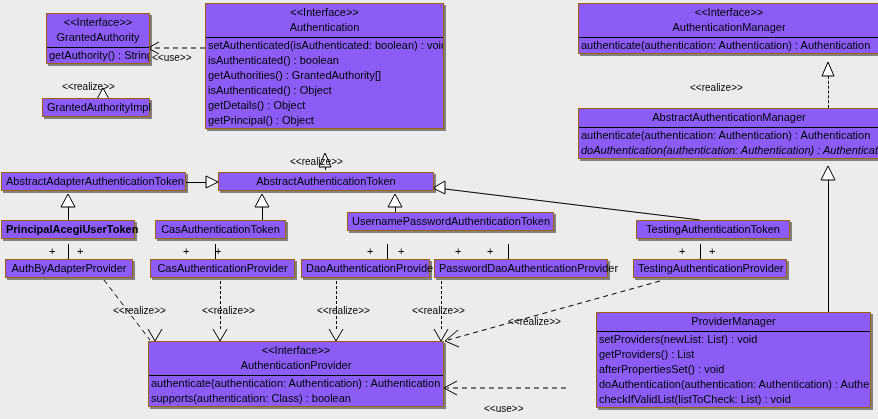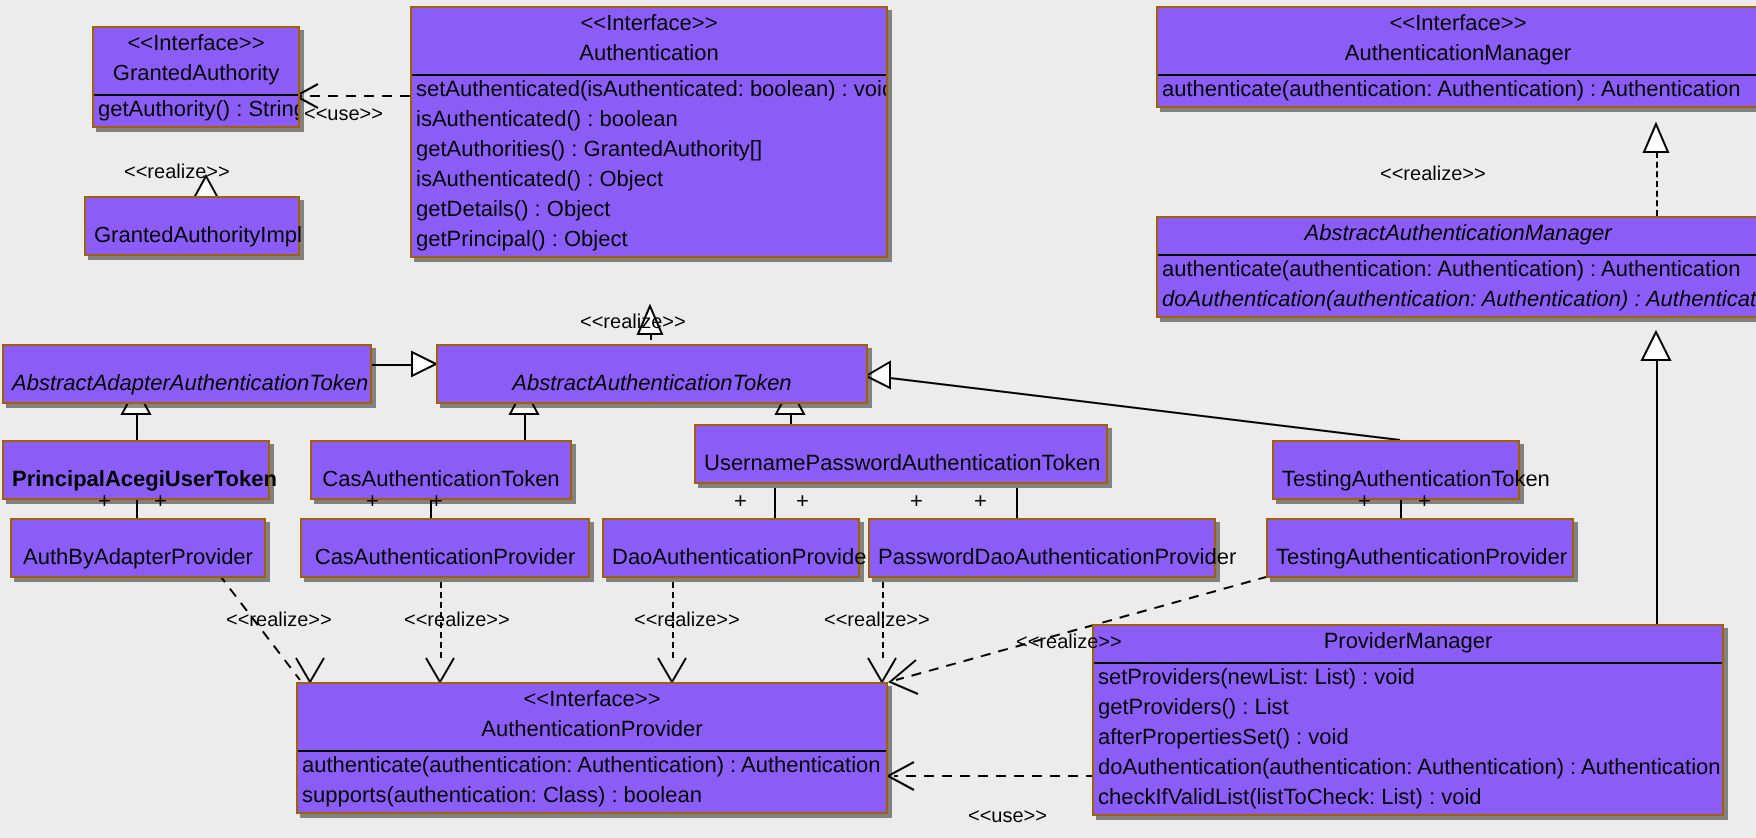--- a/index.html
+++ b/index.html
@@ -39,21 +39,21 @@
     line-height: 15px;
     white-space: nowrap;
   }
   .uml .cname {
     display: block;
     text-align: center;
     font-size: 11px;
     line-height: 15px;
     white-space: nowrap;
   }
-  .uml .cname.italic { font-style: italic; }
+  .uml .cname.italic { }
   .uml .sep {
     border-top: 1px solid #000;
     height: 0;
     font-size: 0;
     line-height: 0;
   }
   .uml .members {
     padding: 0;
   }
   .uml .member {
@@ -61,21 +61,21 @@
     line-height: 15px;
     padding: 0 0 0 2px;
     white-space: nowrap;
     overflow: hidden;
     color: #000;
   }
   .uml .member.italic { font-style: italic; }
   .uml.simple .hdr {
     font-size: 11px;
     line-height: 15px;
-    padding: 12px 4px 1px 4px;
+    padding: 1px 4px 1px 4px;
   }
 
   
   .ln {
     position: absolute;
     background: #000;
     z-index: 2;
   }
   .vln { width: 1px; }
   .hln { height: 1px; }
@@ -253,21 +253,21 @@
   </div>
 
   <div class="uml simple" style="left:155px; top:220px; width:131px;">
     <div class="hdr">CasAuthenticationToken</div>
   </div>
 
   <div class="uml simple" style="left:347px; top:212px; width:207px;">
     <div class="hdr">UsernamePasswordAuthenticationToken</div>
   </div>
 
-  <div class="uml simple" style="left:636px; top:220px; width:124px;">
+  <div class="uml simple" style="left:636px; top:220px; width:154px;">
     <div class="hdr">TestingAuthenticationToken</div>
   </div>
 
   <div class="uml simple" style="left:5px; top:259px; width:128px;">
     <div class="hdr">AuthByAdapterProvider</div>
   </div>
 
   <div class="uml simple" style="left:150px; top:259px; width:145px;">
     <div class="hdr">CasAuthenticationProvider</div>
   </div>
@@ -289,21 +289,21 @@
       <span class="stereo">&lt;&lt;Interface&gt;&gt;</span>
       <span class="cname">AuthenticationProvider</span>
     </div>
     <div class="sep"></div>
     <div class="members">
       <div class="member">authenticate(authentication: Authentication) : Authentication</div>
       <div class="member">supports(authentication: Class) : boolean</div>
     </div>
   </div>
 
-  <div class="uml" style="left:546px; top:312px; width:316px;">
+  <div class="uml" style="left:596px; top:312px; width:275px;">
     <div class="hdr">
       <span class="cname">ProviderManager</span>
     </div>
     <div class="sep"></div>
     <div class="members">
       <div class="member">setProviders(newList: List) : void</div>
       <div class="member">getProviders() : List</div>
       <div class="member">afterPropertiesSet() : void</div>
       <div class="member">doAuthentication(authentication: Authentication) : Authentication</div>
       <div class="member">checkIfValidList(listToCheck: List) : void</div>

